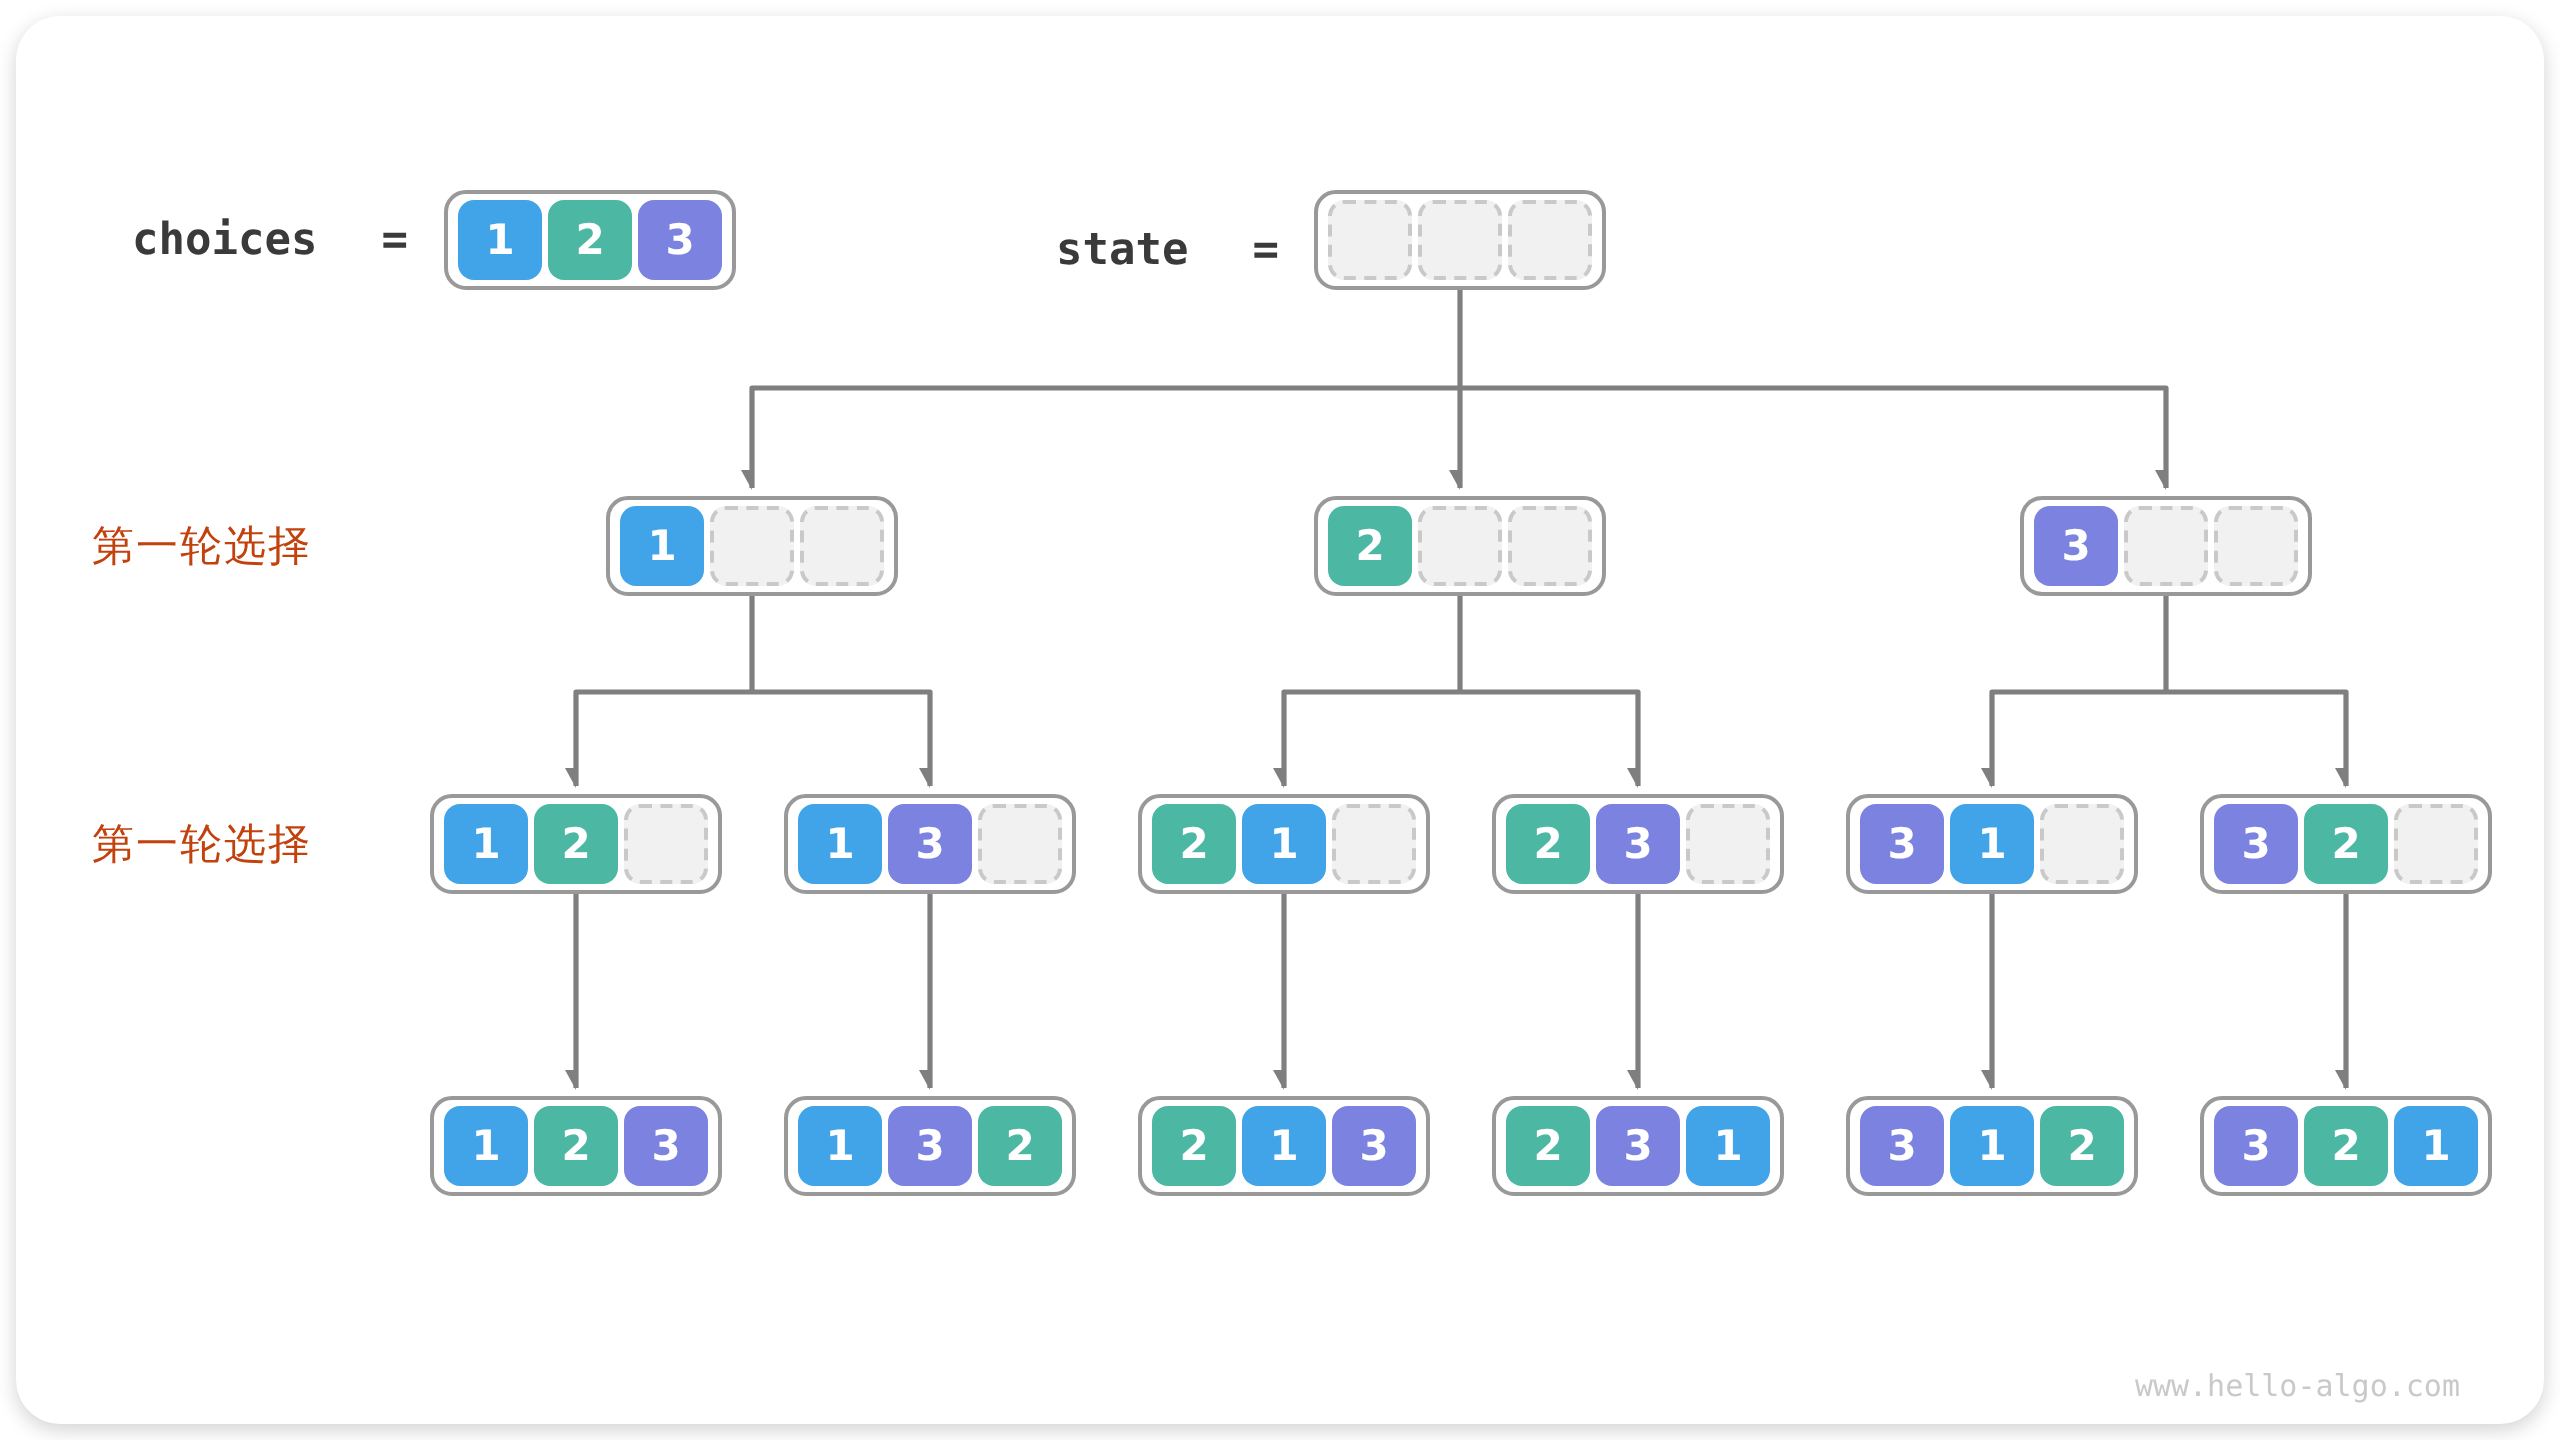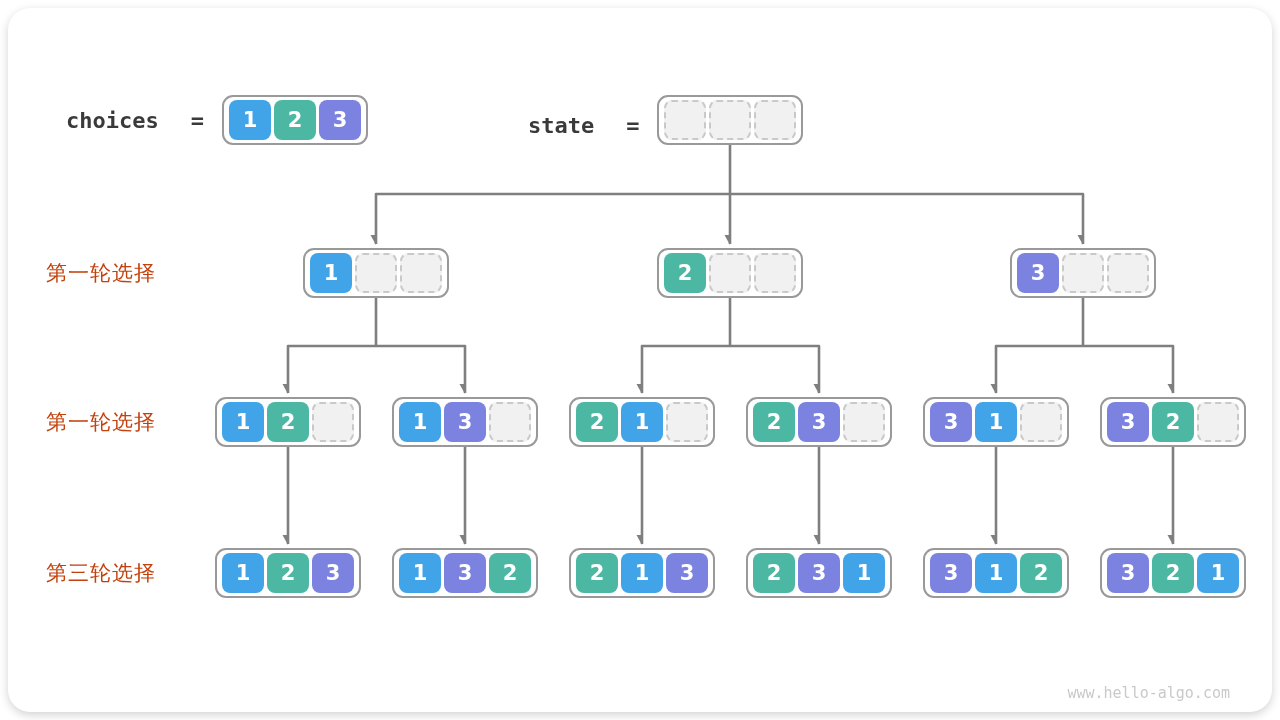--- a/index.html
+++ b/index.html
@@ -135,21 +135,20 @@
     <span class="eq">=</span>
   </div>
   <div class="node" style="left:649px; top:87px;" id="state-box">
       <div class="cell empty"></div>
       <div class="cell empty"></div>
       <div class="cell empty"></div>
     </div>
 
   <div class="row-label" style="top:240px;">第一轮选择</div>
   <div class="row-label" style="top:389px;">第一轮选择</div>
-  <div class="row-label" style="top:540px;">第三轮选择</div>
 
   <div id="nodes-layer">
       <div class="node" style="left: 295px; top: 240px;">
         <div class="cell" style="background: rgb(65, 164, 232);">1</div>
         <div class="cell empty"></div>
         <div class="cell empty"></div>
       </div>
       <div class="node" style="left: 649px; top: 240px;">
         <div class="cell" style="background: rgb(76, 184, 164);">2</div>
         <div class="cell empty"></div>

